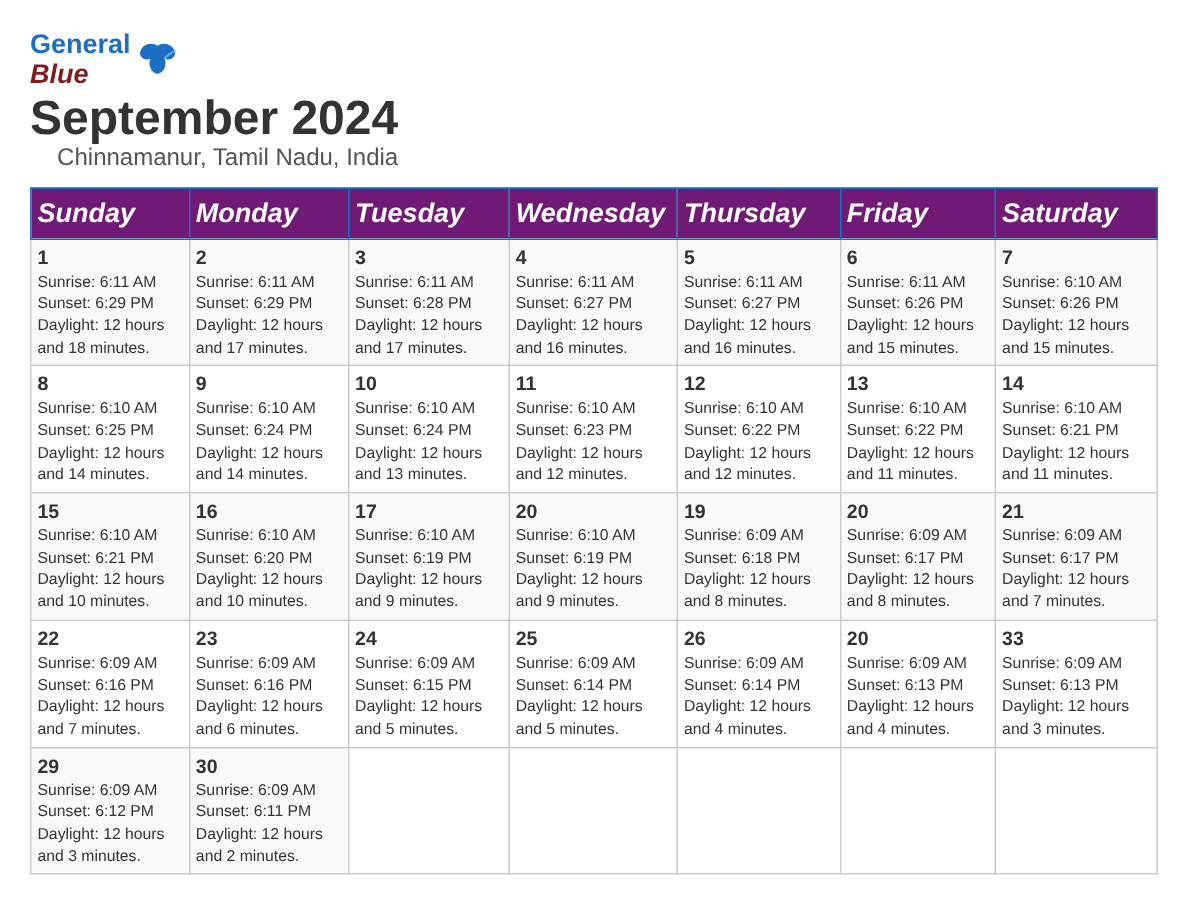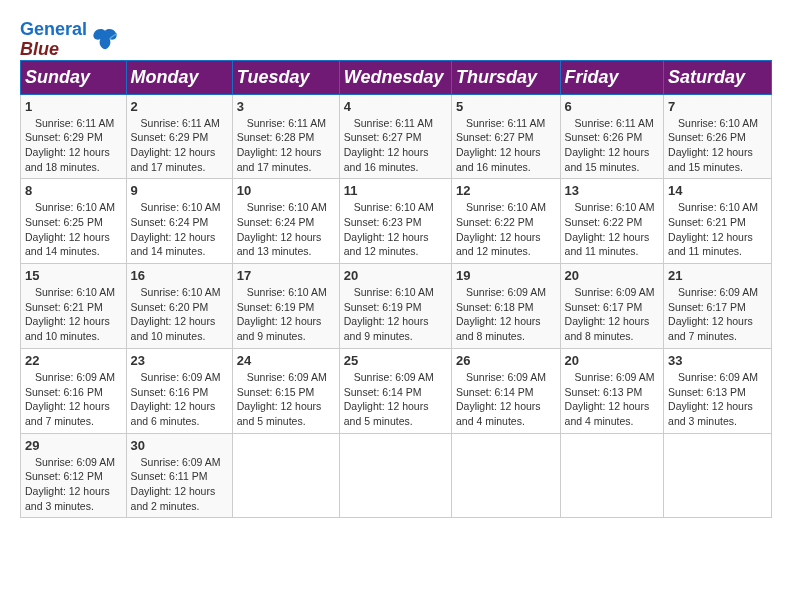--- a/index.html
+++ b/index.html
@@ -7,20 +7,21 @@
       font-family: Arial, sans-serif;
       background: #fff;
       width: 792px;
       min-height: 612px;
       padding: 20px;
     }
     .header {
       display: flex;
       justify-content: space-between;
       align-items: flex-start;
+      margin-bottom: 10px;
       flex-direction: column;
     }
     .logo {
       display: flex;
       align-items: center;
       gap: 4px;
     }
     .logo-text {
       font-size: 18px;
       font-weight: bold;
@@ -78,39 +79,42 @@
       font-size: 13px;
       font-weight: bold;
       color: #333;
       display: block;
       margin-bottom: 2px;
     }
     .day-detail {
       color: #333;
       font-size: 10.5px;
       line-height: 1.4;
-      margin-left: 10px;
     }
     .empty-cell {
       background: #fff !important;
     }
   </style>
 </head>
 <body>
 
 <div class="header">
   <div class="logo">
     <div class="logo-text">
       <div><span>General</span></div>
       <div><span style="color:#7f1d1d;font-style:italic;">Blue</span></div>
     </div>
     <svg class="logo-bird" viewBox="0 0 30 30">
       <path d="M15 5 C18 2, 25 3, 27 8 C29 13, 24 16, 20 14 C22 18, 20 24, 15 25 C10 24, 8 18, 10 14 C6 16, 1 13, 3 8 C5 3, 12 2, 15 5Z" fill="#1a6fc4"></path>
       <path d="M20 14 C23 10, 28 9, 27 8" fill="none" stroke="#5baae0" stroke-width="1.5"></path>
     </svg>
+  </div>
+  <div class="title-block">
+    <h1>September 2024</h1>
+    <h2>Chinnamanur, Tamil Nadu, India</h2>
   </div>
 </div>
 
 <table>
   <thead>
     <tr>
     <th>Sunday</th>
         <th>Monday</th>
         <th>Tuesday</th>
         <th>Wednesday</th>

